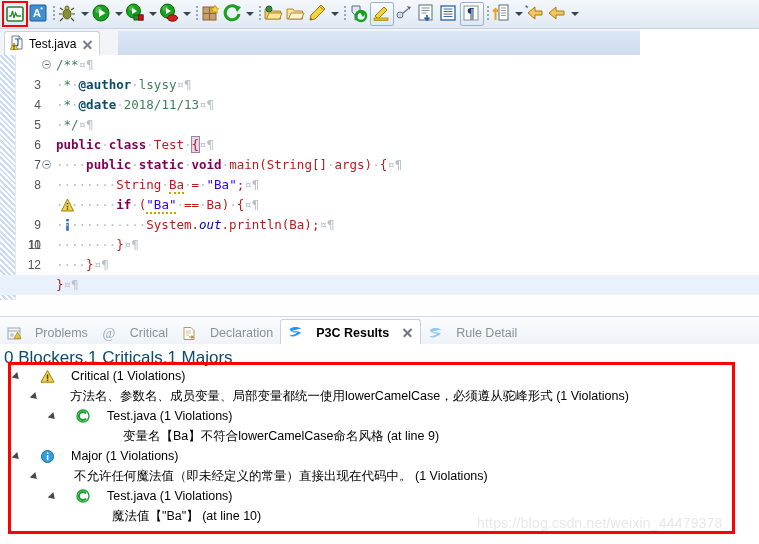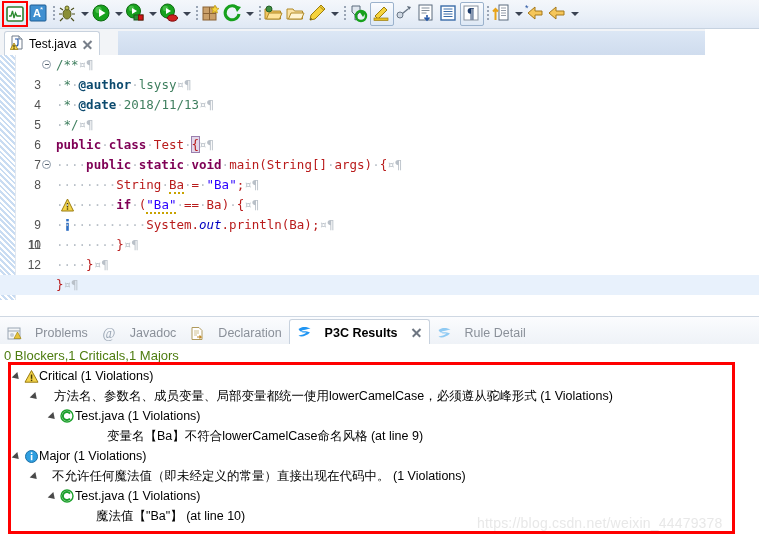--- a/index.html
+++ b/index.html
@@ -67,21 +67,21 @@
     border: 1px solid #9bb2cc;
     background: linear-gradient(to bottom,#fbfcfe,#dde8f5);
     border-radius: 2px;
     box-sizing: border-box;
   }
 
   
   .tabstrip {
     position: absolute;
     left: 0; top: 29px;
-    width: 705px; height: 26px;
+    width: 640px; height: 26px;
     background: #f2f4f7;
   }
   .etab {
     position: absolute;
     left: 4px; top: 2px;
     height: 24px;
     display: flex; align-items: center;
     padding: 0 6px 0 5px;
     background: #ffffff;
     border: 1px solid #c8d2de;
@@ -221,43 +221,43 @@
   
   .p3c {
     position: absolute;
     left: 0; top: 344px;
     width: 759px; height: 200px;
     background: #fff;
   }
   .p3c-summary {
     position: absolute;
     left: 4px; top: 4px;
-    font-size: 13px;
-    color: #4d7c0f;
+    font-size: 17px;
+    color: #0c4a6e;
   }
   .redbox {
     position: absolute;
     left: 8px; top: 18px;
     width: 727px; height: 172px;
     border: 3px solid #ff0000;
     box-sizing: border-box;
     pointer-events: none;
   }
   .tree {
     position: absolute;
     left: 12px; top: 22px;
     right: 26px;
   }
   .trow {
     display: flex;
     align-items: center;
     height: 20px;
     font-size: 12.5px;
     white-space: nowrap;
-    gap: 0;
+    gap: 16px;
   }
   .twist {
     width: 12px; height: 12px; position: relative; flex: 0 0 12px;
   }
   .twist::after {
     content:"";
     position:absolute; left:2px; top:2px;
     border-left: 6px solid #4a4a4a;
     border-top: 4px solid transparent;
     border-bottom: 4px solid transparent;
@@ -619,21 +619,21 @@
     </span>
     <span>Problems</span>
   </div>
 
   <div class="vtab">
     <span class="tico">
       <svg width="15" height="15" viewBox="0 0 15 15">
         <text x="0.5" y="12" font-family="Liberation Serif, serif" font-size="14" fill="#9aa6b4">@</text>
       </svg>
     </span>
-    <span>Javadoc</span>
+    <span>Critical</span>
   </div>
 
   <div class="vtab">
     <span class="tico">
       <svg width="15" height="15" viewBox="0 0 15 15">
         <path d="M2 1.5 h7 l3 3 v9 h-10 z" fill="#ffffff" stroke="#b09a5c"></path>
         <path d="M4 5 h5 M4 7 h5 M4 9 h3" stroke="#c9b985" stroke-width=".9"></path>
         <path d="M7 11 l4 0 l-1.5 -1.5 M11 11 l-1.5 1.5" stroke="#c08a2a" stroke-width="1.1" fill="none"></path>
       </svg>
     </span>
@@ -708,21 +708,21 @@
           <circle cx="7.5" cy="7.5" r="6" fill="#2f9fe0" stroke="#1a6fa6"></circle>
           <rect x="6.8" y="3.3" width="1.6" height="1.7" fill="#ffffff"></rect>
           <rect x="6.8" y="6" width="1.6" height="5.2" fill="#ffffff"></rect>
         </svg>
       </span>
       <span class="tlabel">Major (1 Violations)</span>
     </div>
 
     <div class="trow" style="padding-left:18px">
       <span class="twist"></span>
-      <span class="tlabel" style="margin-left:10px">不允许任何魔法值（即未经定义的常量）直接出现在代码中。 (1 Violations)</span>
+      <span class="tlabel" style="margin-left:16px">不允许任何魔法值（即未经定义的常量）直接出现在代码中。 (1 Violations)</span>
     </div>
 
     <div class="trow" style="padding-left:36px">
       <span class="twist"></span>
       <span class="tico">
         <svg width="14" height="14" viewBox="0 0 14 14">
           <circle cx="7" cy="7" r="6" fill="#ffffff" stroke="#1ca02c" stroke-width="1.4"></circle>
           <path d="M10 4.5 A4 4 0 1 0 10 9.5" fill="none" stroke="#1ca02c" stroke-width="2"></path>
         </svg>
       </span>

